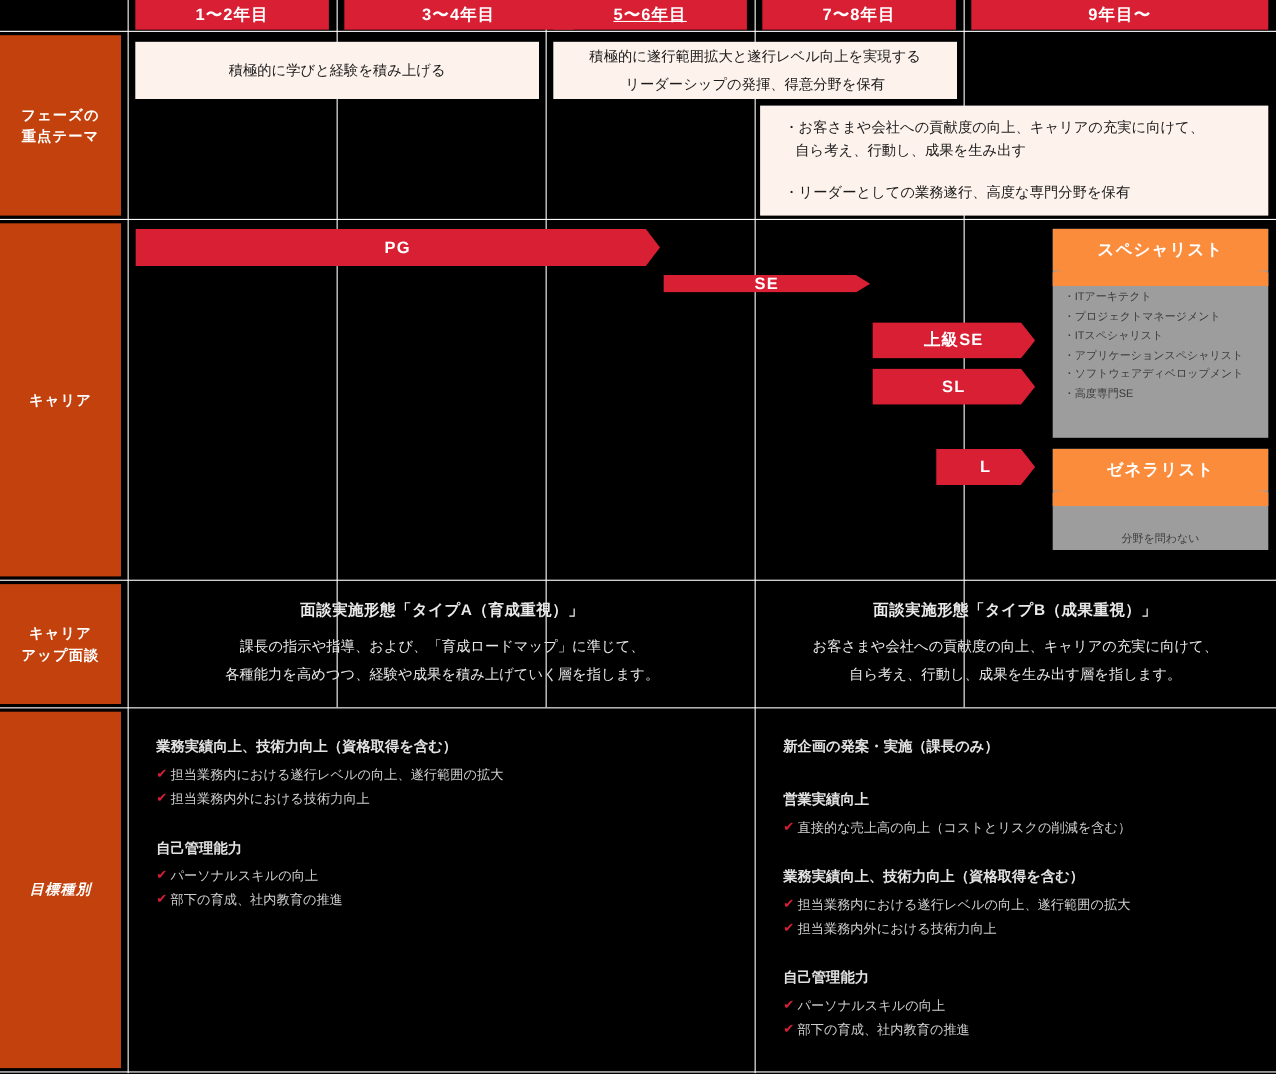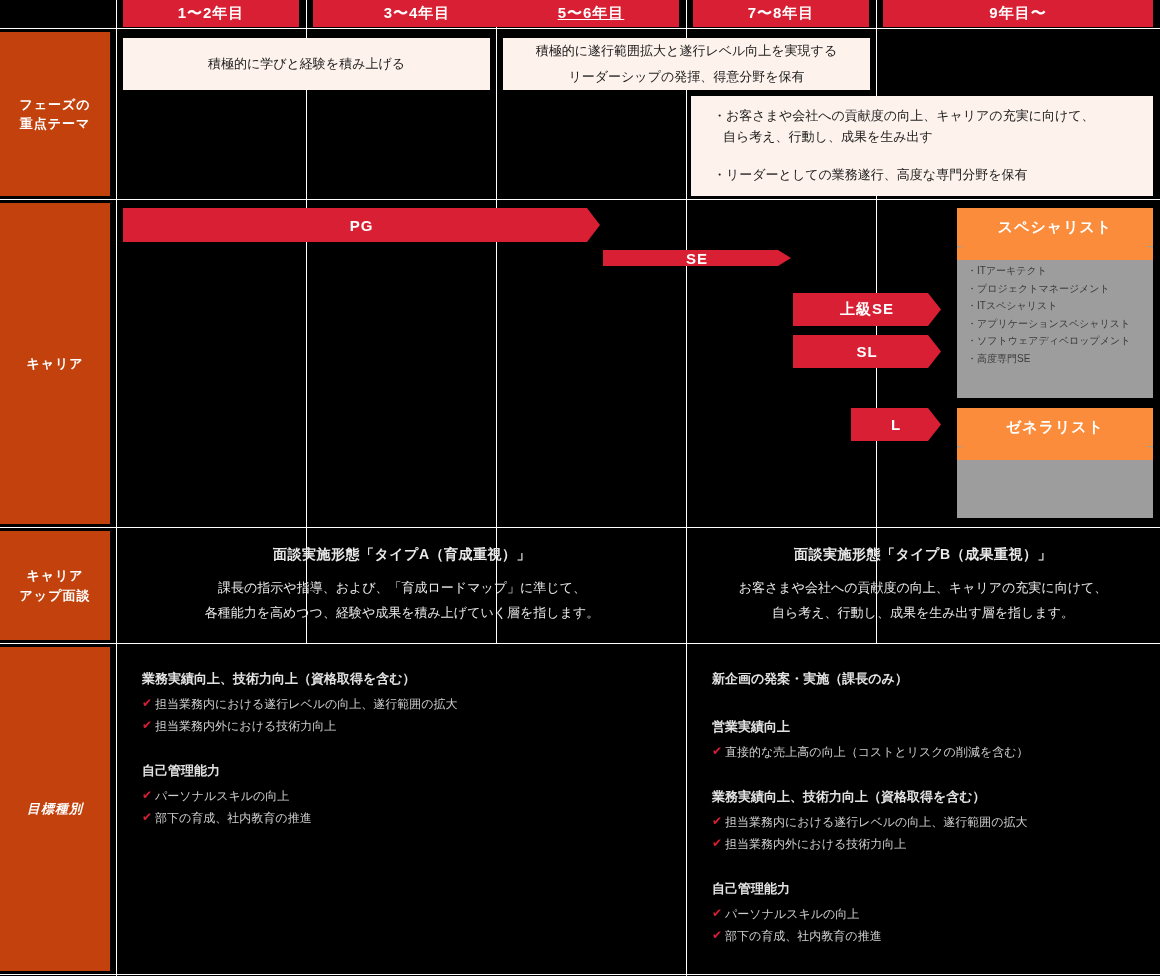--- a/index.html
+++ b/index.html
@@ -157,23 +157,27 @@
     <div class="card-body">
       <div class="it">・ITアーキテクト</div>
       <div class="it">・プロジェクトマネージメント</div>
       <div class="it">・ITスペシャリスト</div>
       <div class="it">・アプリケーションスペシャリスト</div>
       <div class="it">・ソフトウェアディベロップメント</div>
       <div class="it">・高度専門SE</div>
     </div>
   </div>
 
-  <div class="card" style="left:957px;top:408px;width:196px;height:110px;">
+  <div class="card" style="left:957px;top:408px;width:196px;height:92px;">
     <div class="card-head">
       <span>ゼネラリスト</span>
+    </div>
+    <div class="card-body center">
+      <div class="it">分野を問わない</div>
+      <div class="it">幅広い領域</div>
     </div>
   </div>
 
   <div class="ci" style="left:123px;top:534px;width:558px;height:104px;">
     <div class="ci-title">面談実施形態「タイプA（育成重視）」</div>
     <div class="ci-line">課長の指示や指導、および、「育成ロードマップ」に準じて、</div>
     <div class="ci-line">各種能力を高めつつ、経験や成果を積み上げていく層を指します。</div>
   </div>
 
   <div class="ci" style="left:690px;top:534px;width:466px;height:104px;">

